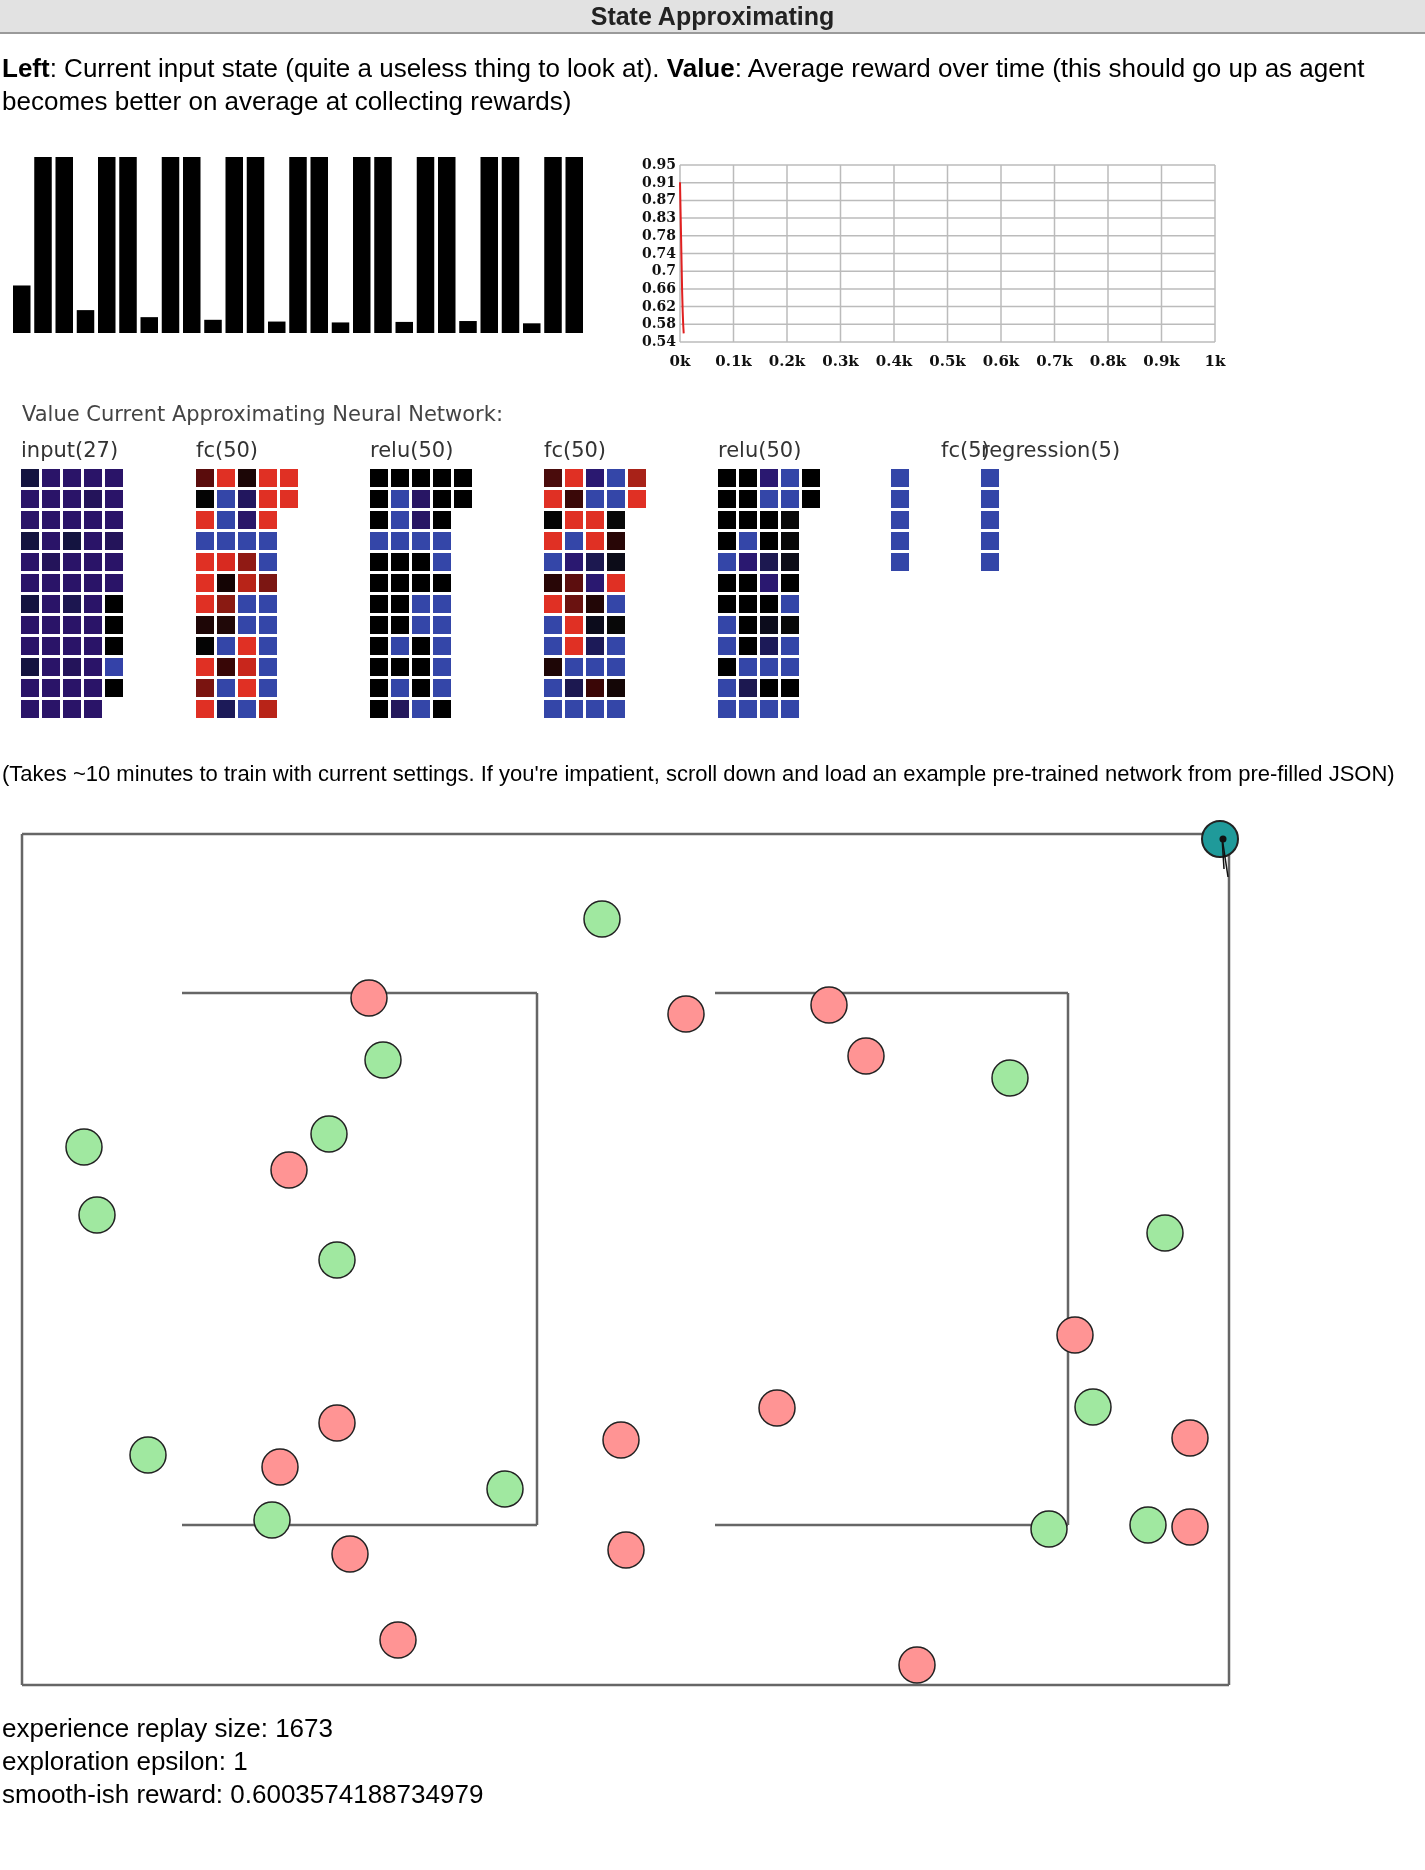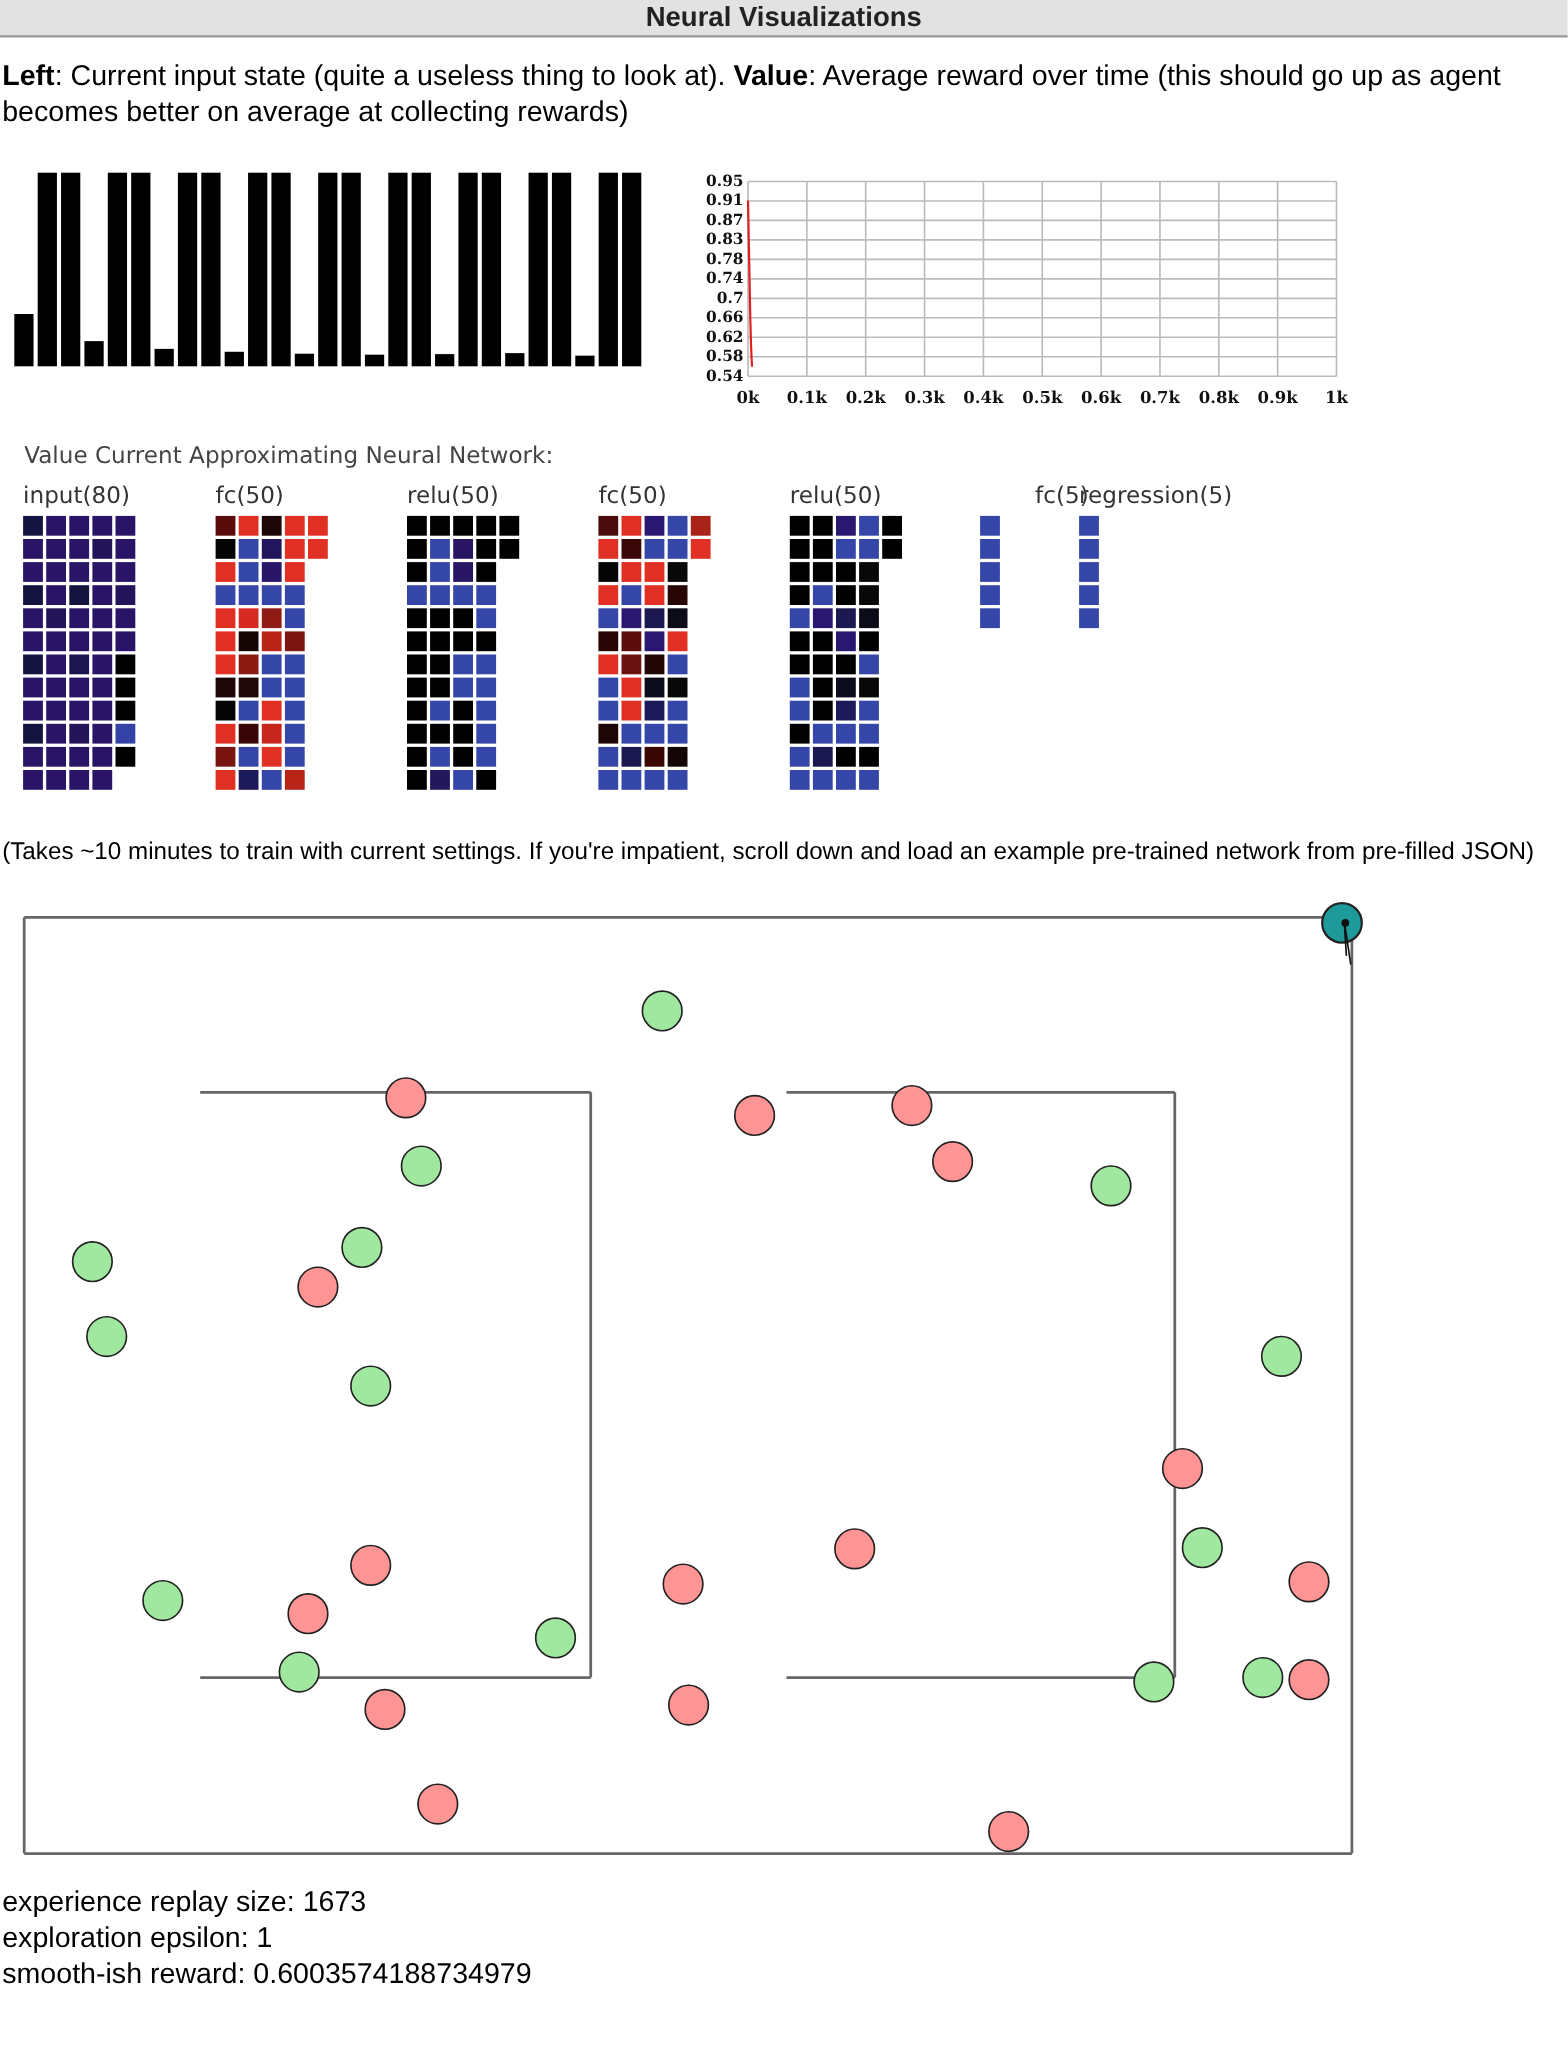--- a/index.html
+++ b/index.html
@@ -13,21 +13,21 @@
   .cell { position: absolute; width: 18px; height: 18px; }
   .note { position: absolute; left: 2px; top: 760px; width: 1420px; font-size: 22px; line-height: 27px; }
   .stats { position: absolute; left: 2px; top: 1712px; font-size: 26px; line-height: 33px; }
   .stats div { white-space: nowrap; }
   svg text { font-family: "DejaVu Serif", serif; }
 </style>
 </head>
 <body>
 
 <div class="hdr">
-  <span>Neural Visualizations</span>
+  <span>State Approximating</span>
 </div>
 
 <div class="desc">
   <b>Left</b><span>: Current input state (quite a useless thing to look at). </span><b>Value</b><span>: Average reward over time (this should go up as agent becomes better on average at collecting rewards)</span>
 </div>
 
 <svg id="input-bars" class="abs" style="left:0;top:140px" width="600" height="210">
     <rect x="13" y="145.48" width="17.5" height="47.52" fill="#000000"></rect>
     <rect x="34.25" y="17" width="17.5" height="176" fill="#000000"></rect>
     <rect x="55.5" y="17" width="17.5" height="176" fill="#000000"></rect>
@@ -100,21 +100,21 @@
     <text x="56" y="160.6" font-size="14" font-weight="bold" text-anchor="end" fill="#111">0.62</text>
     <line x1="60" y1="174.3" x2="595" y2="174.3" stroke="#bbbbbb" stroke-width="1.5"></line>
     <text x="56" y="178.3" font-size="14" font-weight="bold" text-anchor="end" fill="#111">0.58</text>
     <line x1="60" y1="192" x2="595" y2="192" stroke="#bbbbbb" stroke-width="1.5"></line>
     <text x="56" y="196" font-size="14" font-weight="bold" text-anchor="end" fill="#111">0.54</text>
     <polyline points="60.0,32.3 60.5,58.2 61.1,88.4 61.6,114.3 62.1,140.2 62.7,161.8 63.2,174.7 63.7,183.4" fill="none" stroke="#e02020" stroke-width="2"></polyline>
   </svg>
 
 <div class="nn-title">Value Current Approximating Neural Network:</div>
 <div id="nn">
-    <div class="layer-label" style="left: 21px;">input(80)</div>
+    <div class="layer-label" style="left: 21px;">input(27)</div>
     <div class="cell" style="left: 21px; top: 469px; background: rgb(20, 20, 64);"></div>
     <div class="cell" style="left: 42px; top: 469px; background: rgb(42, 20, 104);"></div>
     <div class="cell" style="left: 63px; top: 469px; background: rgb(42, 20, 104);"></div>
     <div class="cell" style="left: 84px; top: 469px; background: rgb(42, 20, 104);"></div>
     <div class="cell" style="left: 105px; top: 469px; background: rgb(42, 20, 104);"></div>
     <div class="cell" style="left: 21px; top: 490px; background: rgb(42, 20, 104);"></div>
     <div class="cell" style="left: 42px; top: 490px; background: rgb(42, 20, 104);"></div>
     <div class="cell" style="left: 63px; top: 490px; background: rgb(42, 20, 104);"></div>
     <div class="cell" style="left: 84px; top: 490px; background: rgb(36, 20, 90);"></div>
     <div class="cell" style="left: 105px; top: 490px; background: rgb(42, 20, 104);"></div>

